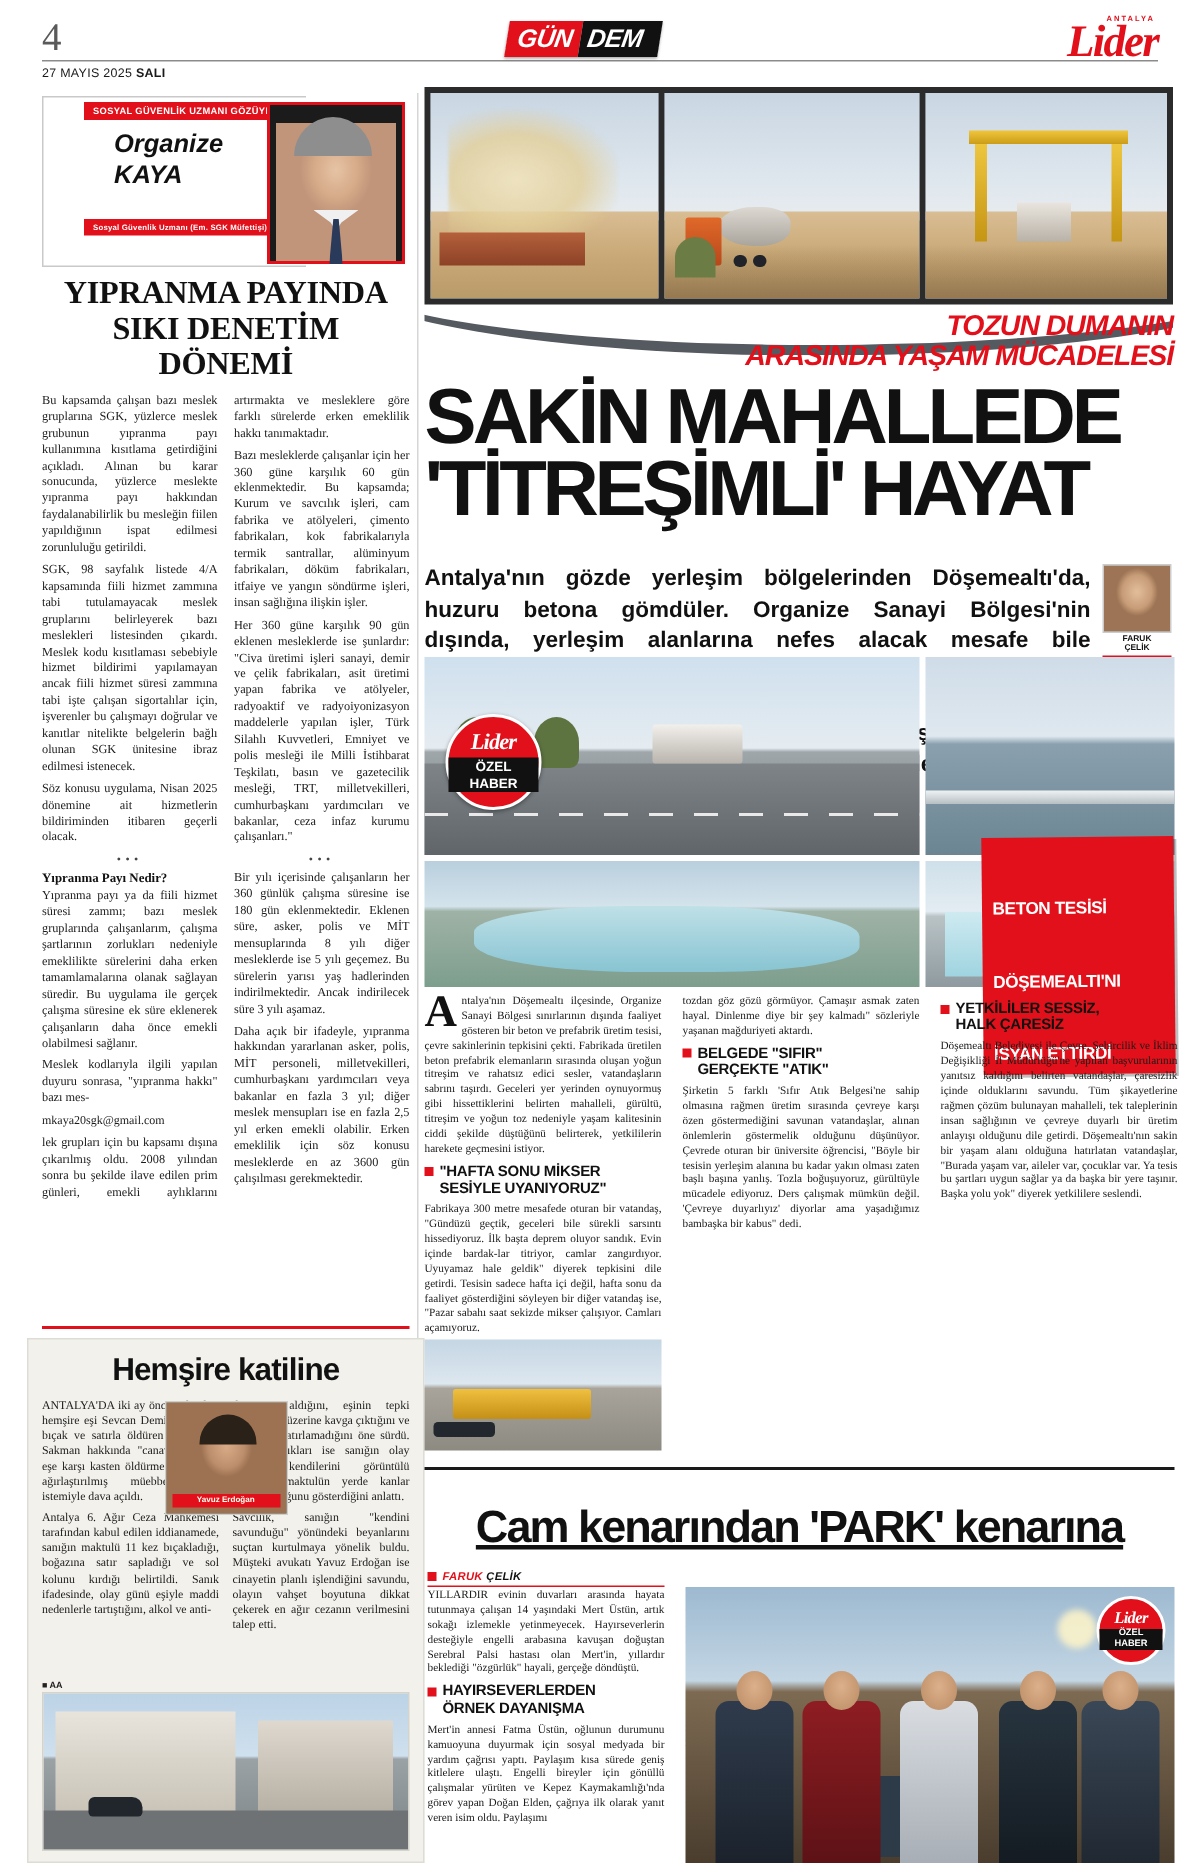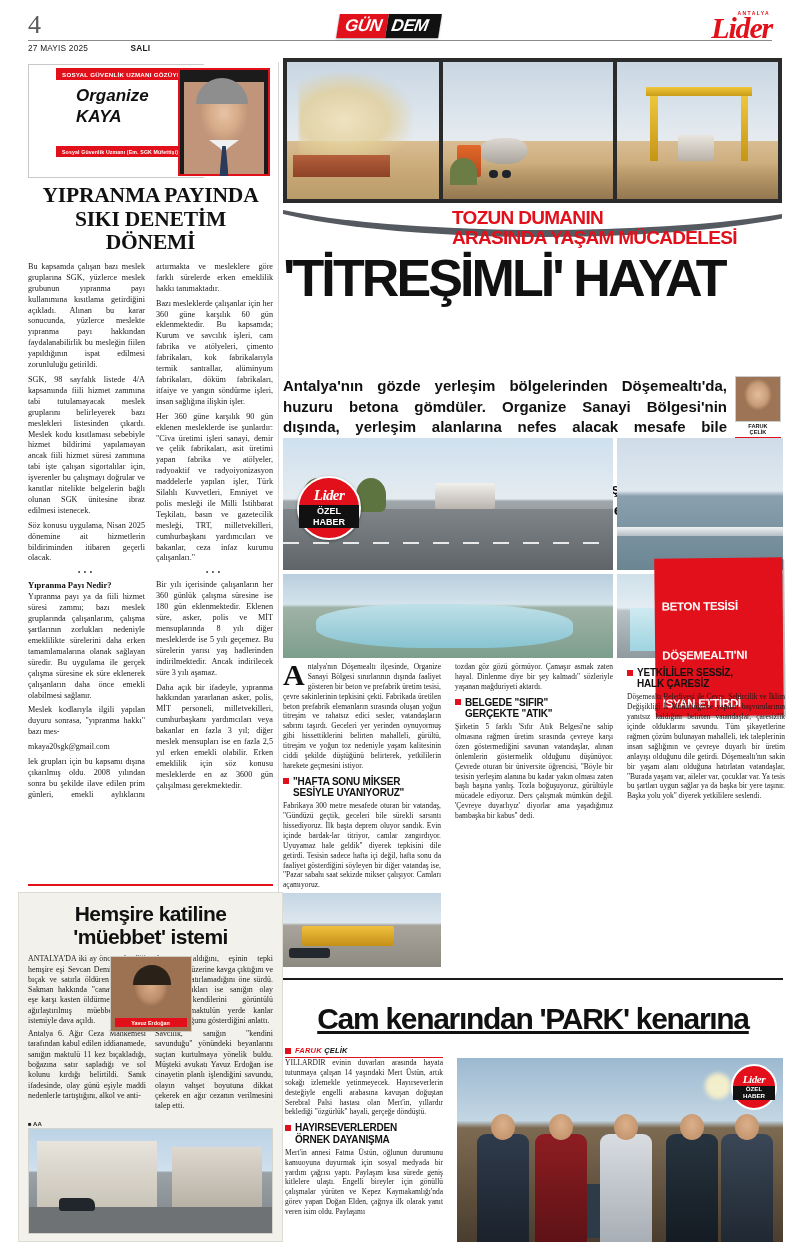--- a/index.html
+++ b/index.html
@@ -17,21 +17,21 @@
     position:absolute; left:28px; top:12px;
     font-family:"Liberation Serif", serif; font-size:26px; color:#5a5a5a; font-weight:400;
     line-height:1;
   }
   .rule-top { position:absolute; left:28px; top:40px; width:744px; height:1.4px; background:#8b8b8b; }
   .folio-date {
     position:absolute; left:28px; top:43px;
     font-family:"Liberation Sans", sans-serif; font-size:8.3px; letter-spacing:.2px;
     color:#1a1a1a; white-space:nowrap;
   }
-  .folio-date b { font-weight:700;margin-left:40px; }
+  .folio-date b { font-weight:700; }
   .gundem-tag {
     position:absolute; left:338px; top:14px; height:24px;
     display:flex; align-items:stretch; transform:skewX(-9deg);
     box-shadow:0 1px 2px rgba(0,0,0,.35);
   }
   .gundem-tag .g-red {
     background:#e2101a; color:#fff; padding:0 5px 0 7px;
     font-family:"Liberation Sans", sans-serif; font-weight:700; font-style:italic;
     font-size:17px; letter-spacing:-.4px; display:flex; align-items:center;
   }
@@ -226,22 +226,22 @@
 
   
   .arc-wrap { position:relative; width:499px; height:34px; overflow:hidden; }
   .arc {
     position:absolute; left:-60px; top:-76px; width:640px; height:110px;
     border-bottom:7px solid #555a60; border-radius:50%;
   }
 
   
   .main-kicker {
-    position:absolute; right:1px; top:150px; width:330px; text-align:left;
-    font-family:"Liberation Sans", sans-serif; font-weight:700; 
+    position:absolute; right:1px; top:150px; width:330px; text-align:right;
+    font-family:"Liberation Sans", sans-serif; font-weight:700; font-style:italic;
     font-size:19px; line-height:1.04; letter-spacing:-.7px; color:#e2101a;
   }
   .main-kicker span { display:block; }
   .main-headline {
     position:absolute; left:0; top:196px; width:500px;
     font-family:"Liberation Sans", sans-serif; font-weight:700;
     font-size:52px; line-height:.93; letter-spacing:-2.6px; color:#111;
   }
   .main-headline .l2 { letter-spacing:-2.9px; }
 
@@ -514,21 +514,20 @@
       <p>Bir yılı içerisinde çalışanların her 360 günlük çalışma süresine ise 180 gün eklenmektedir. Eklenen süre, asker, polis ve MİT mensuplarında 8 yılı diğer mesleklerde ise 5 yılı geçemez. Bu sürelerin yarısı yaş hadlerinden indirilmektedir. Ancak indirilecek süre 3 yılı aşamaz.</p>
       <p>Daha açık bir ifadeyle, yıpranma hakkından yararlanan asker, polis, MİT personeli, milletvekilleri, cumhurbaşkanı yardımcıları veya bakanlar en fazla 3 yıl; diğer meslek mensupları ise en fazla 2,5 yıl erken emekli olabilir. Erken emeklilik için söz konusu mesleklerde en az 3600 gün çalışılması gerekmektedir.</p>
     </div>
   </div>
 
   <div class="left-div"></div>
 
   <div class="bl-story">
     <div class="bl-title">
       <span>Hemşire katiline</span>
-      <span>'müebbet' istemi</span>
     </div>
     <div class="bl-grid">
       <div class="bl-cols">
         <p>ANTALYA'DA iki ay önce evlendiği hemşire eşi Sevcan Demir Sakman'ı bıçak ve satırla öldüren Halit Can Sakman hakkında "canavarca hisle eşe karşı kasten öldürme" suçundan ağırlaştırılmış müebbet hapis istemiyle dava açıldı.</p>
         <p>Antalya 6. Ağır Ceza Mahkemesi tarafından kabul edilen iddianamede, sanığın maktulü 11 kez bıçakladığı, boğazına satır sapladığı ve sol kolunu kırdığı belirtildi. Sanık ifadesinde, olay günü eşiyle maddi nedenlerle tartıştığını, alkol ve anti-</p>
         <p>depresan aldığını, eşinin tepki göstermesi üzerine kavga çıktığını ve sonrasını hatırlamadığını öne sürdü. Görgü tanıkları ise sanığın olay sonrası kendilerini görüntülü arayarak maktulün yerde kanlar içinde olduğunu gösterdiğini anlattı.</p>
         <p>Savcılık, sanığın "kendini savunduğu" yönündeki beyanlarını suçtan kurtulmaya yönelik buldu. Müşteki avukatı Yavuz Erdoğan ise cinayetin planlı işlendiğini savundu, olayın vahşet boyutuna dikkat çekerek en ağır cezanın verilmesini talep etti.</p>
       </div>
       <div class="bl-photo">
         <div class="bp-hair"></div>
@@ -582,20 +581,21 @@
     <div class="arc-wrap">
       <div class="arc"></div>
     </div>
 
     <div class="main-kicker">
       <span>TOZUN DUMANIN</span>
       <span>ARASINDA YAŞAM MÜCADELESİ</span>
     </div>
 
     <div class="main-headline">
+      <div>SAKİN MAHALLEDE</div>
       <div class="l2">'TİTREŞİMLİ' HAYAT</div>
     </div>
 
     <div class="spot">Antalya'nın gözde yerleşim bölgelerinden Döşemealtı'da, huzuru betona gömdüler. Organize Sanayi Bölgesi'nin dışında, yerleşim alanlarına nefes alacak mesafe bile bırakmadan kurulan beton ve prefabrik üretim tesisi, mahalleyi adeta yaşanmaz hale getirdi. Gece gündüz dinlemeyen makineler, bitmek bilmeyen titreşim, sarsıntı ve gökyüzünü örten toz bulutu bölge halkını çileden çıkardı.</div>
     <div class="byline-photo">
       <div class="bpimg"></div>
       <div class="bpname">
         <span>FARUK</span>
         <span>ÇELİK</span>
       </div>

